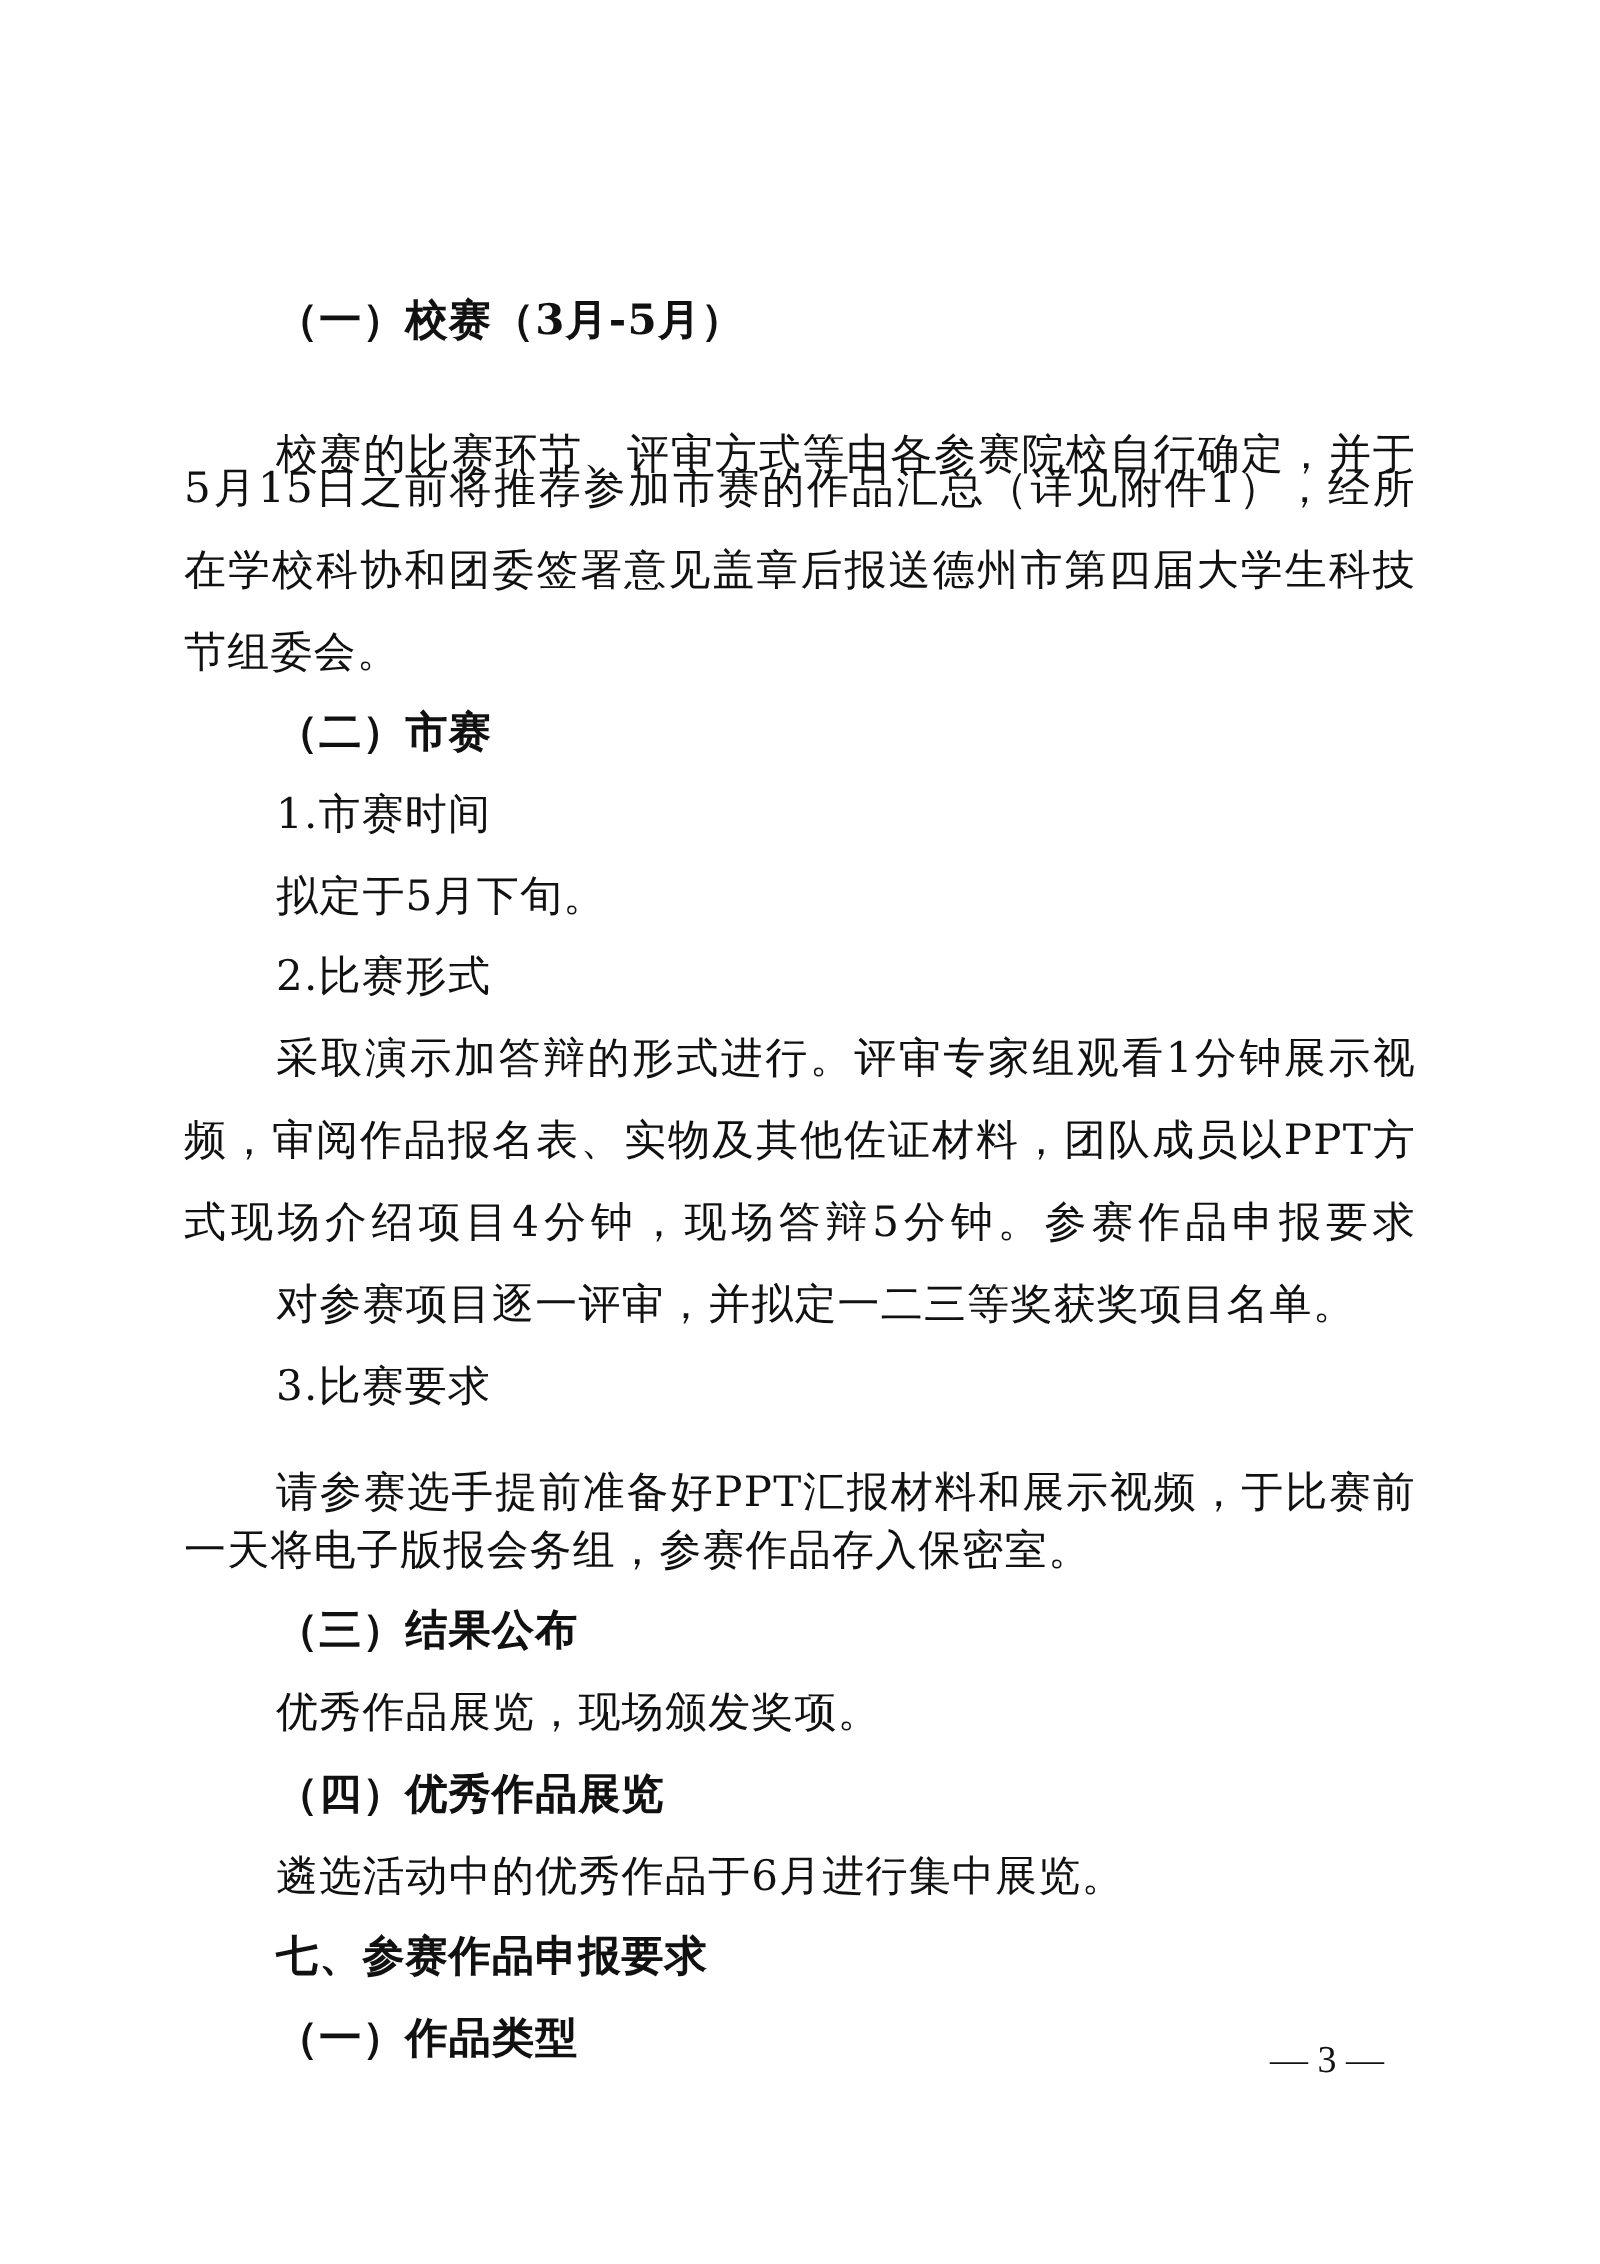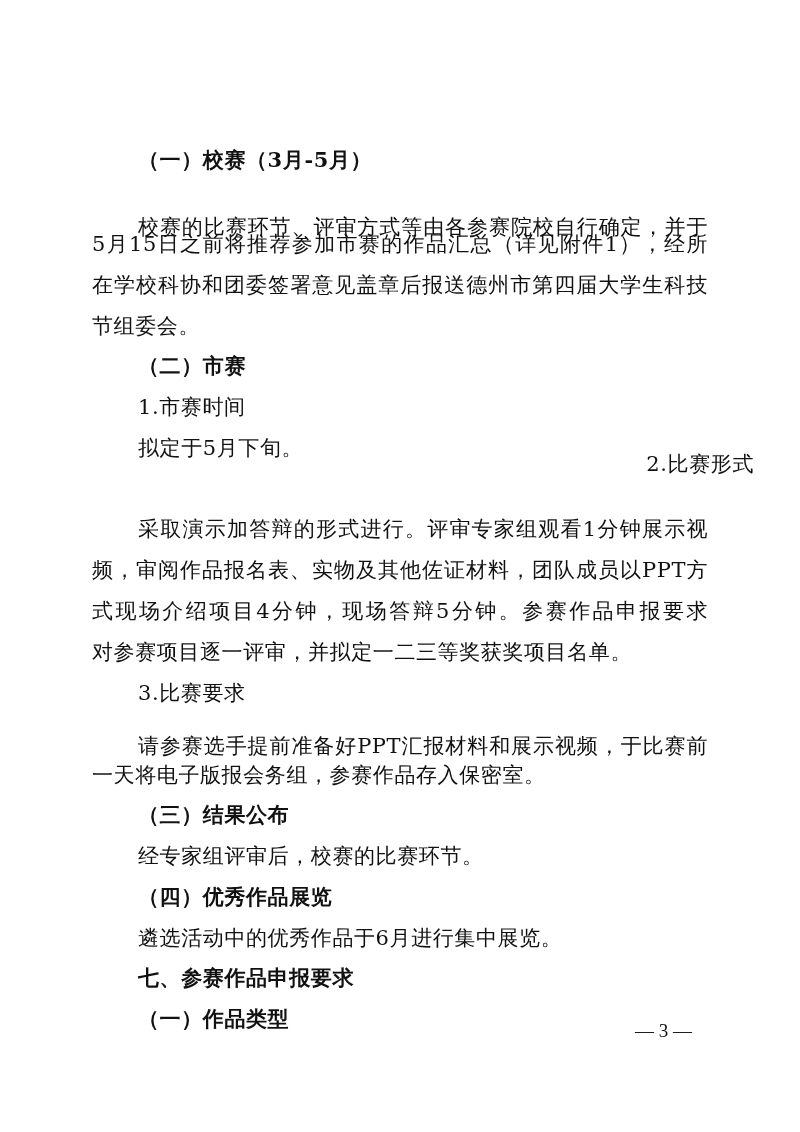--- a/index.html
+++ b/index.html
@@ -20,29 +20,29 @@
 <div class="page">
   <div id="lines">
       <div class="line indent bold" style="top: 146px;">（一）校赛（3月-5月）</div>
       <div class="line indent justify" style="top: 188px; width: 570px; margin-top: 25px;">校赛的比赛环节、评审方式等由各参赛院校自行确定，并于</div>
       <div class="line justify" style="top: 230px;">5月15日之前将推荐参加市赛的作品汇总（详见附件1），经所</div>
       <div class="line justify" style="top: 271px;">在学校科协和团委签署意见盖章后报送德州市第四届大学生科技</div>
       <div class="line" style="top: 312px;">节组委会。</div>
       <div class="line indent bold" style="top: 352px;">（二）市赛</div>
       <div class="line indent" style="top: 393px;">1.市赛时间</div>
       <div class="line indent" style="top: 434px;">拟定于5月下旬。</div>
-      <div class="line indent" style="top: 450px; text-align: right;">2.比赛形式</div>
+      <div class="line indent" style="top: 474px;">2.比赛形式</div>
       <div class="line indent justify" style="top: 515px; width: 570px;">采取演示加答辩的形式进行。评审专家组观看1分钟展示视</div>
       <div class="line justify" style="top: 556px;">频，审阅作品报名表、实物及其他佐证材料，团队成员以PPT方</div>
       <div class="line justify" style="top: 597px;">式现场介绍项目4分钟，现场答辩5分钟。参赛作品申报要求</div>
-      <div class="line" style="top: 638px;">对参赛项目逐一评审，并拟定一二三等奖获奖项目名单。</div>
+      <div class="line" style="top: 638px; margin-left: 46px;">对参赛项目逐一评审，并拟定一二三等奖获奖项目名单。</div>
       <div class="line indent" style="top: 679px;">3.比赛要求</div>
       <div class="line indent justify" style="top: 732px; width: 570px;">请参赛选手提前准备好PPT汇报材料和展示视频，于比赛前</div>
       <div class="line" style="top: 761px;">一天将电子版报会务组，参赛作品存入保密室。</div>
       <div class="line indent bold" style="top: 801px;">（三）结果公布</div>
-      <div class="line indent" style="top: 842px;">经专家组评审后，校赛的比赛环节。</div>
+      <div class="line indent" style="top: 842px;">优秀作品展览，现场颁发奖项。</div>
       <div class="line indent bold" style="top: 883px;">（四）优秀作品展览</div>
       <div class="line indent" style="top: 924px;">遴选活动中的优秀作品于6月进行集中展览。</div>
       <div class="line indent bold" style="top: 964px;">七、参赛作品申报要求</div>
       <div class="line indent bold" style="top: 1005px;">（一）作品类型</div>
     </div>
   <div class="pagenum">— 3 —</div>
 </div>
 
 </body></html>

